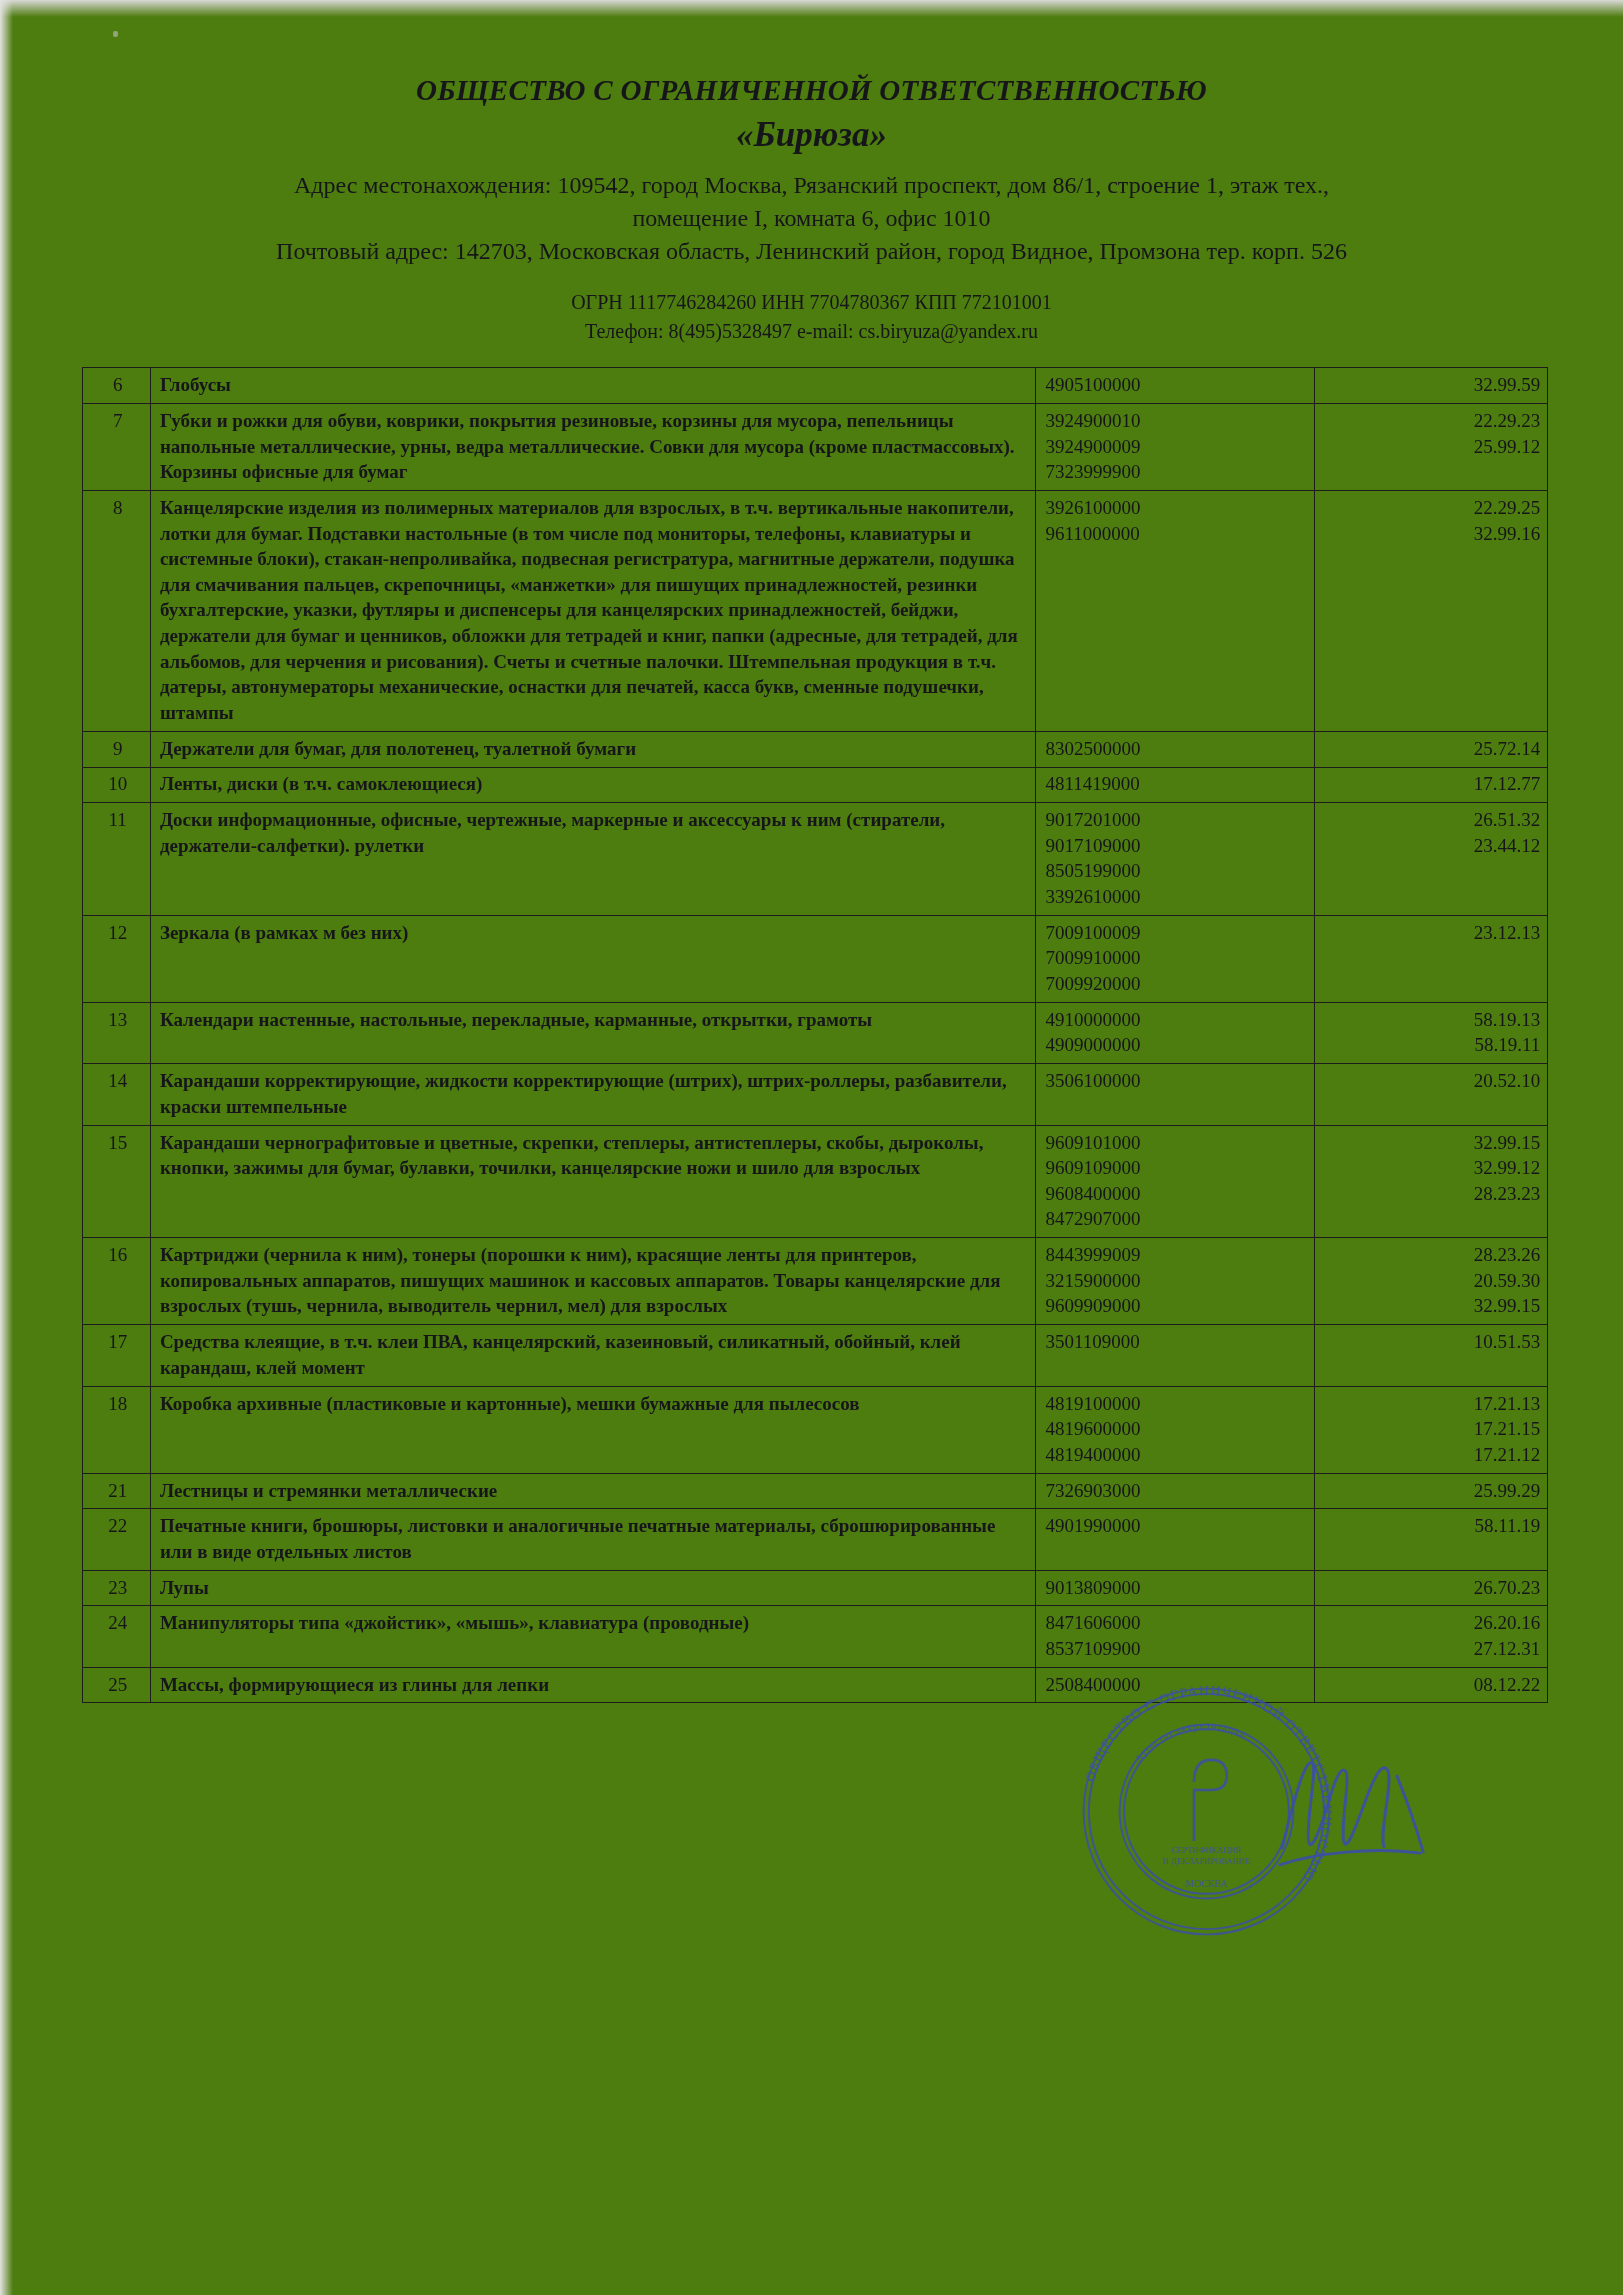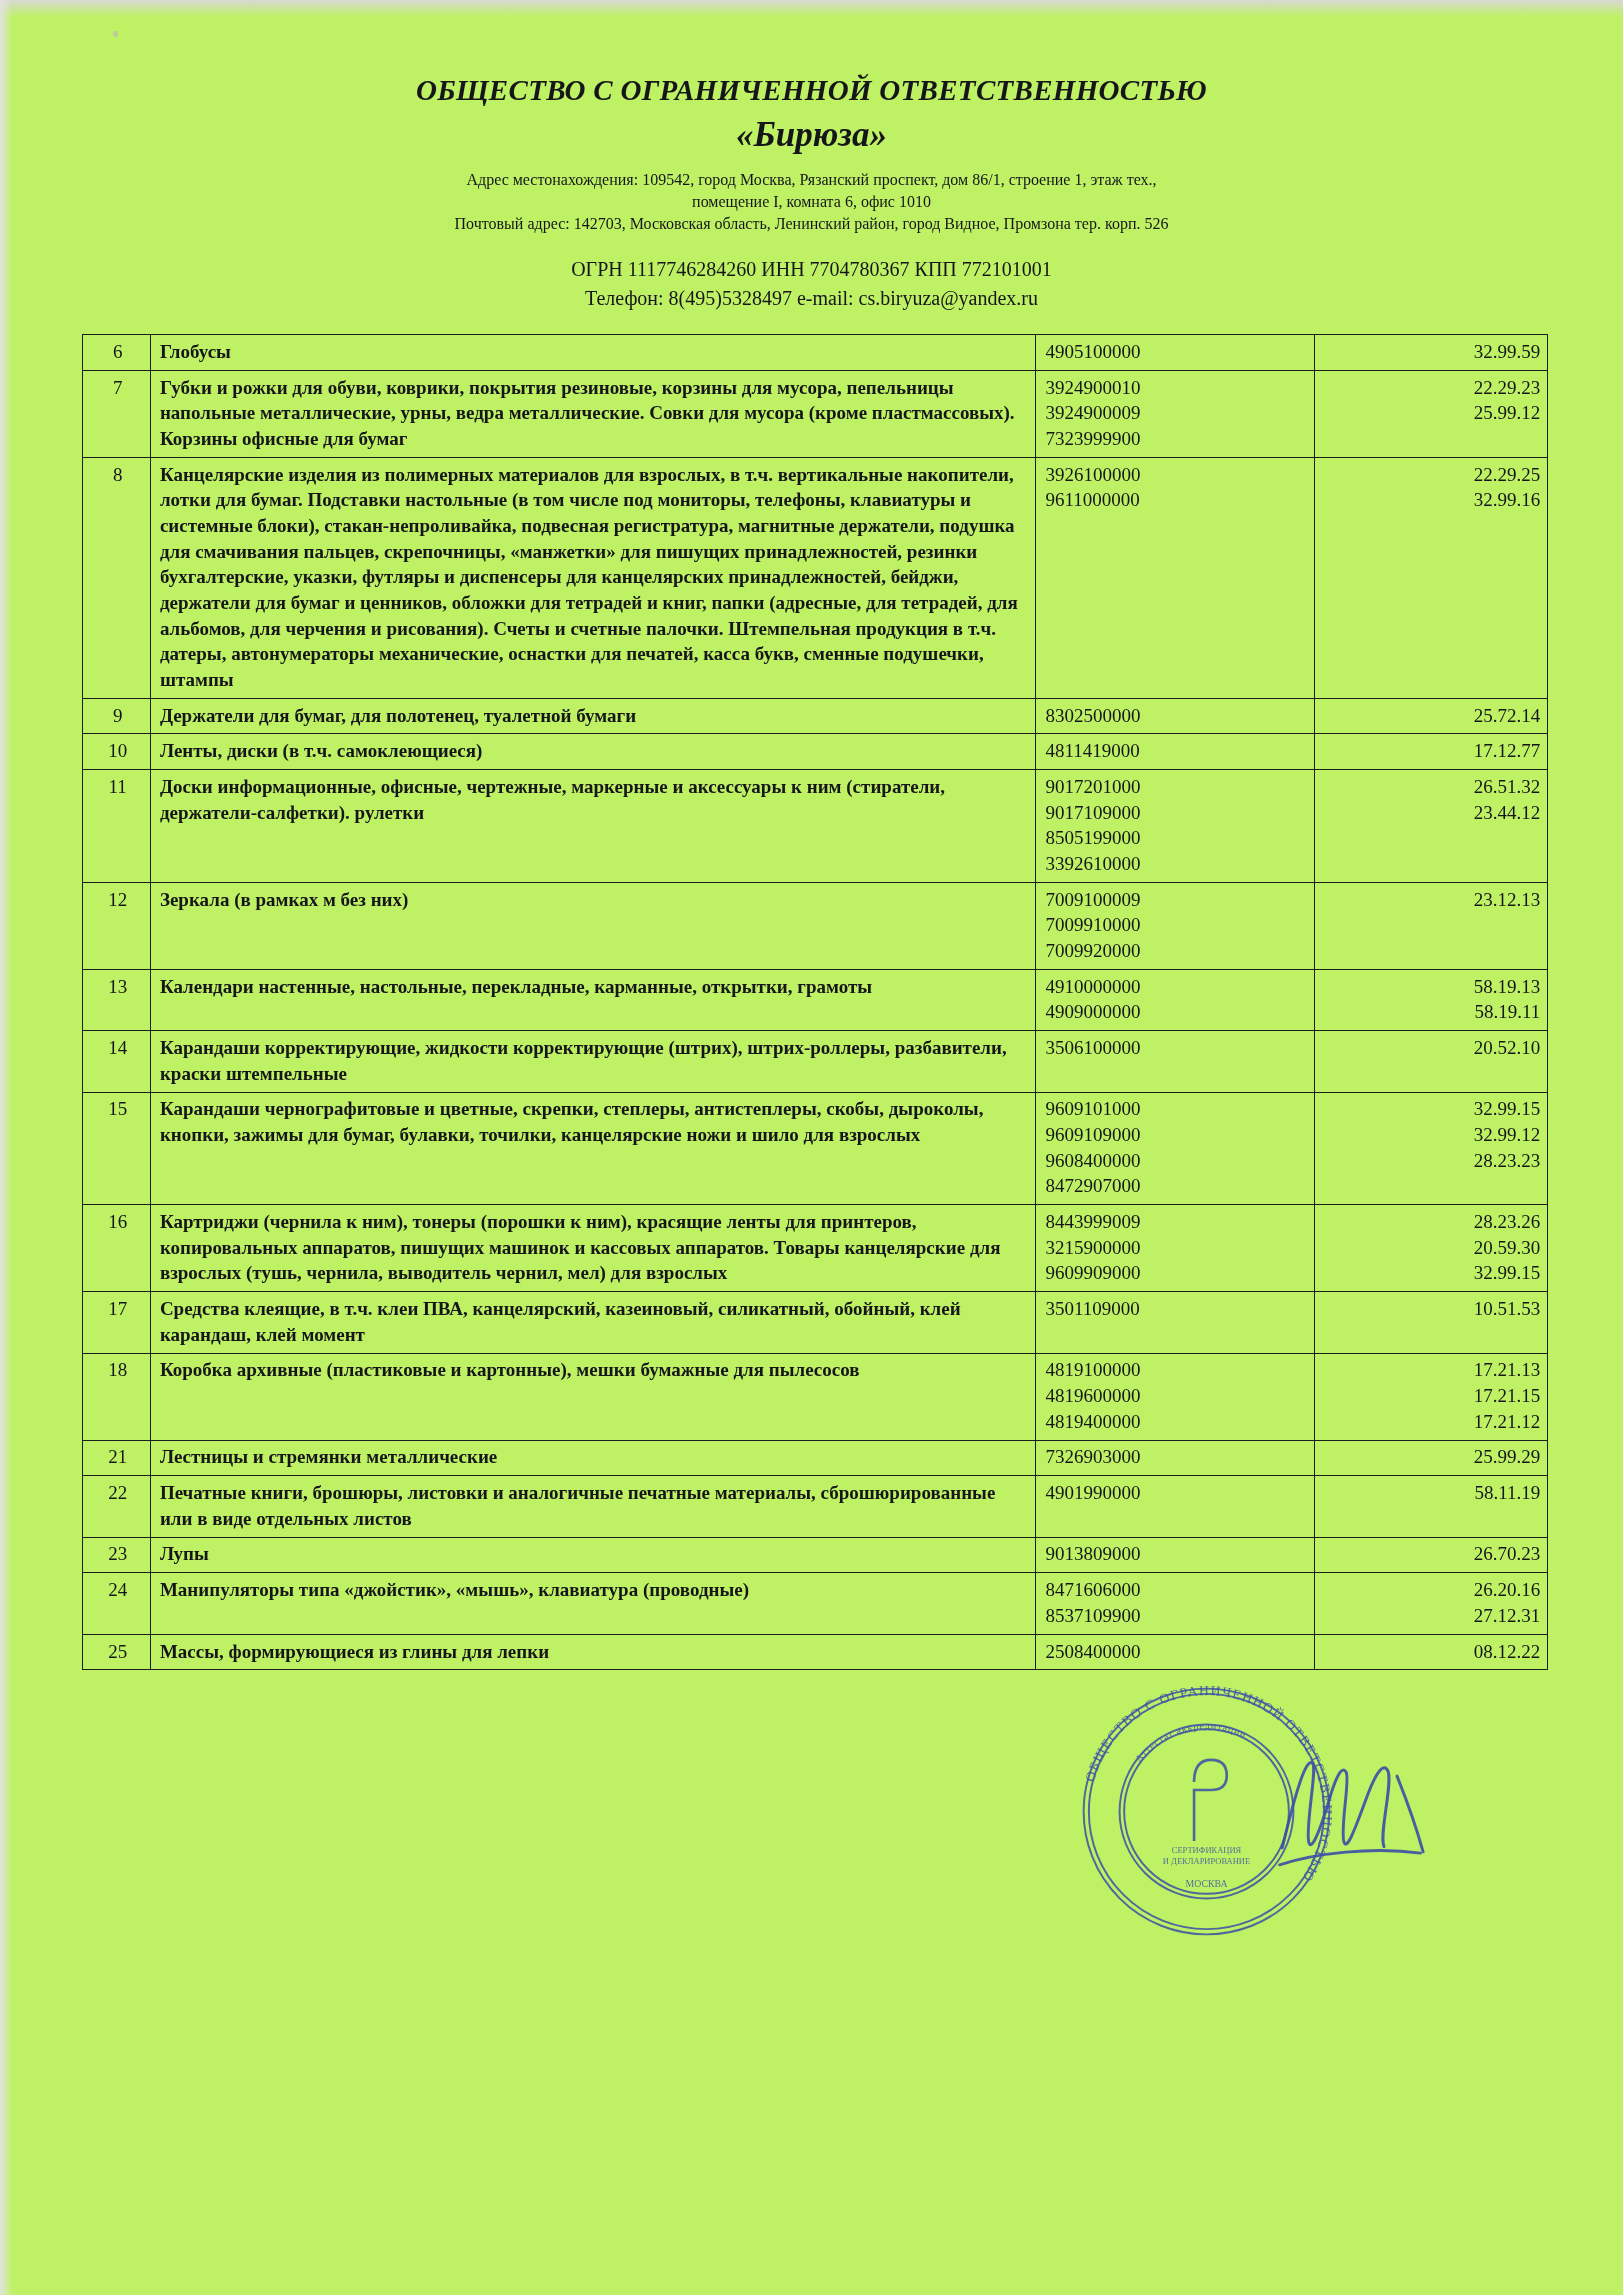--- a/index.html
+++ b/index.html
@@ -13,21 +13,21 @@
     position: relative;
     font-family: "Liberation Serif", serif;
     color: #16161a;
     overflow: hidden;
   }
   .page {
     position: absolute;
     left: 0; top: 0;
     width: 1623px;
     height: 2295px;
-    background: #bef264;
+    background: #4d7c0f;
   }
   
   .scan-edge-top {
     position: absolute;
     left: 0; top: 0; width: 1623px; height: 17px;
     background: linear-gradient(to bottom, #d8d8d4, rgba(253,253,251,0));
     pointer-events: none;
   }
   .scan-edge-left {
     position: absolute;
@@ -61,21 +61,21 @@
   .org-name {
     text-align: center;
     font-weight: bold;
     font-style: italic;
     font-size: 35px;
     margin-top: 6.5px;
   }
   .addr-block {
     margin-top: 14.4px;
     text-align: center;
-    font-size: 16px;
+    font-size: 24px;
     line-height: 1.38;
   }
   .addr-line { display: block; }
   .reg-block {
     margin-top: 20px;
     text-align: center;
     font-size: 20px;
     line-height: 1.42;
   }
 

